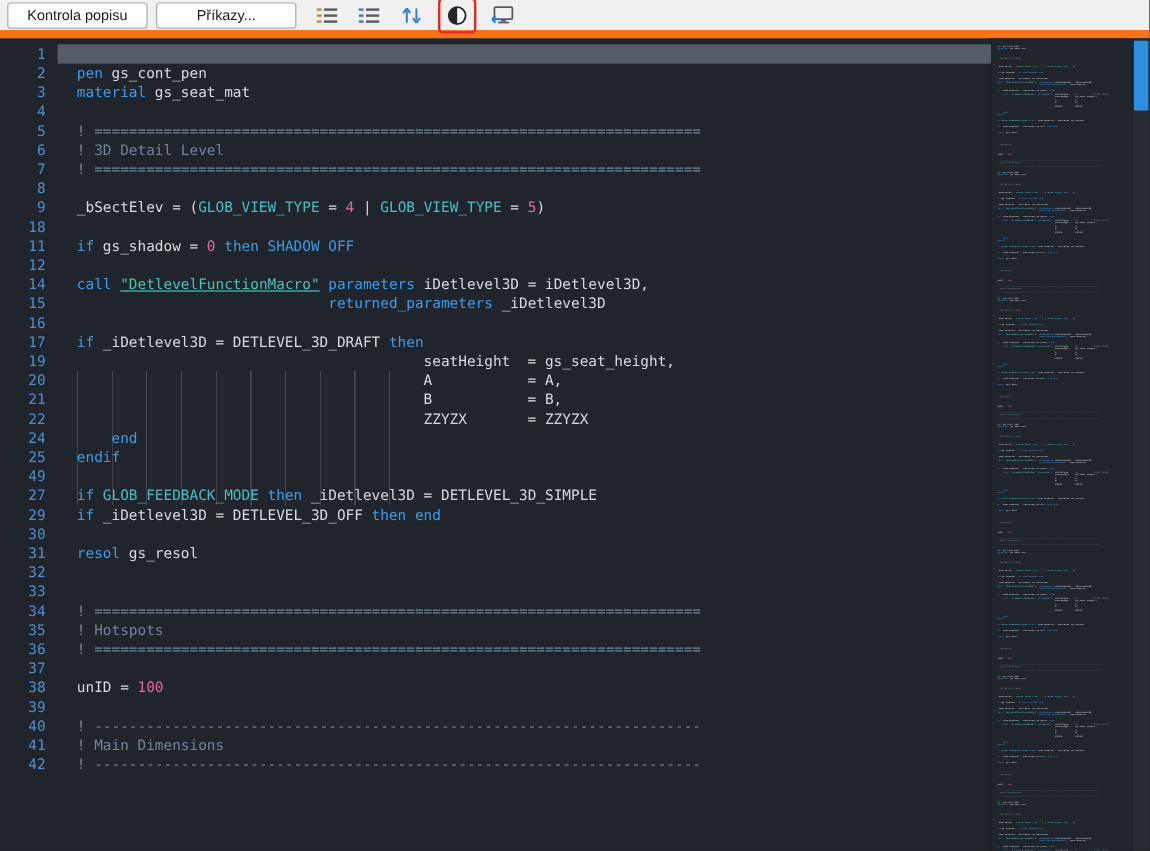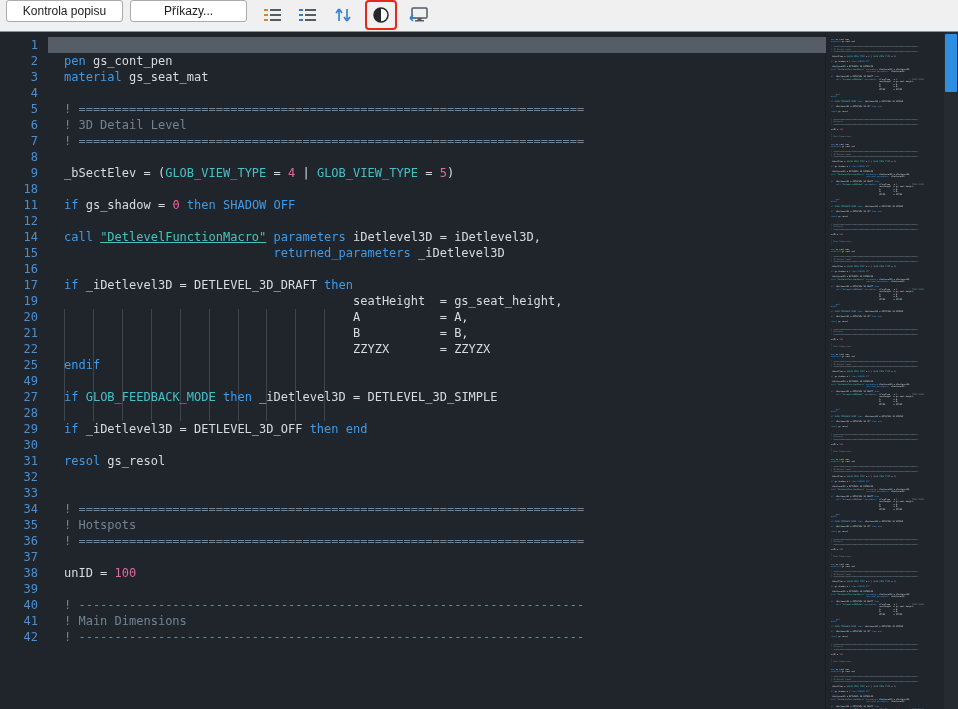--- a/index.html
+++ b/index.html
@@ -4,22 +4,22 @@
 <style>
   html,body{margin:0;padding:0;}
   body{
     width:958px;height:709px;overflow:hidden;
     background:var(--c-background,#20252b);
     font-family:"Liberation Sans",sans-serif;
     position:relative;
   }
   
   .toolbar{
-    height:32px;background:#f0f0f0;border-bottom:1px solid #f97316;
-    display:flex;align-items:flex-start;padding:0 6px;box-sizing:border-box;gap:7px;
+    height:32px;background:#f0f0f0;border-bottom:7px solid #f97316;
+    display:flex;align-items:center;padding:0 6px;box-sizing:border-box;gap:7px;
   }
   .tb-btn{
     height:22px;min-width:117px;padding:0 14px;
     background:#ffffff;border:1px solid #ababab;border-radius:3px;
     font-family:"Liberation Sans",sans-serif;font-size:12px;color:#1b1b1b;
     display:inline-flex;align-items:center;justify-content:center;cursor:pointer;
   }
   .tb-icons{display:flex;align-items:center;gap:9px;margin-left:6px;}
   .ib{
     width:26px;height:24px;background:transparent;border:none;padding:0;margin:0;
@@ -201,34 +201,34 @@
         </div>
         <div class="line">
           <span class="ln">21</span>
           <span class="lc"><span class="tok-p">                                        B           = B,</span></span>
         </div>
         <div class="line">
           <span class="ln">22</span>
           <span class="lc"><span class="tok-p">                                        ZZYZX       = ZZYZX</span></span>
         </div>
         <div class="line">
+          <span class="ln">24</span>
+          <span class="lc"><span class="tok-p">    </span><span class="tok-k">end</span></span>
+        </div>
+        <div class="line">
           <span class="ln">25</span>
           <span class="lc"><span class="tok-k">endif</span></span>
         </div>
         <div class="line">
           <span class="ln">49</span>
           <span class="lc"></span>
         </div>
         <div class="line">
           <span class="ln">27</span>
           <span class="lc"><span class="tok-k">if</span><span class="tok-p"> </span><span class="tok-g">GLOB_FEEDBACK_MODE</span><span class="tok-p"> </span><span class="tok-k">then</span><span class="tok-p"> _iDetlevel3D = DETLEVEL_3D_SIMPLE</span></span>
-        </div>
-        <div class="line">
-          <span class="ln">28</span>
-          <span class="lc"></span>
         </div>
         <div class="line">
           <span class="ln">29</span>
           <span class="lc"><span class="tok-k">if</span><span class="tok-p"> _iDetlevel3D = DETLEVEL_3D_OFF </span><span class="tok-k">then</span><span class="tok-p"> </span><span class="tok-k">end</span></span>
         </div>
         <div class="line">
           <span class="ln">30</span>
           <span class="lc"></span>
         </div>
         <div class="line">

